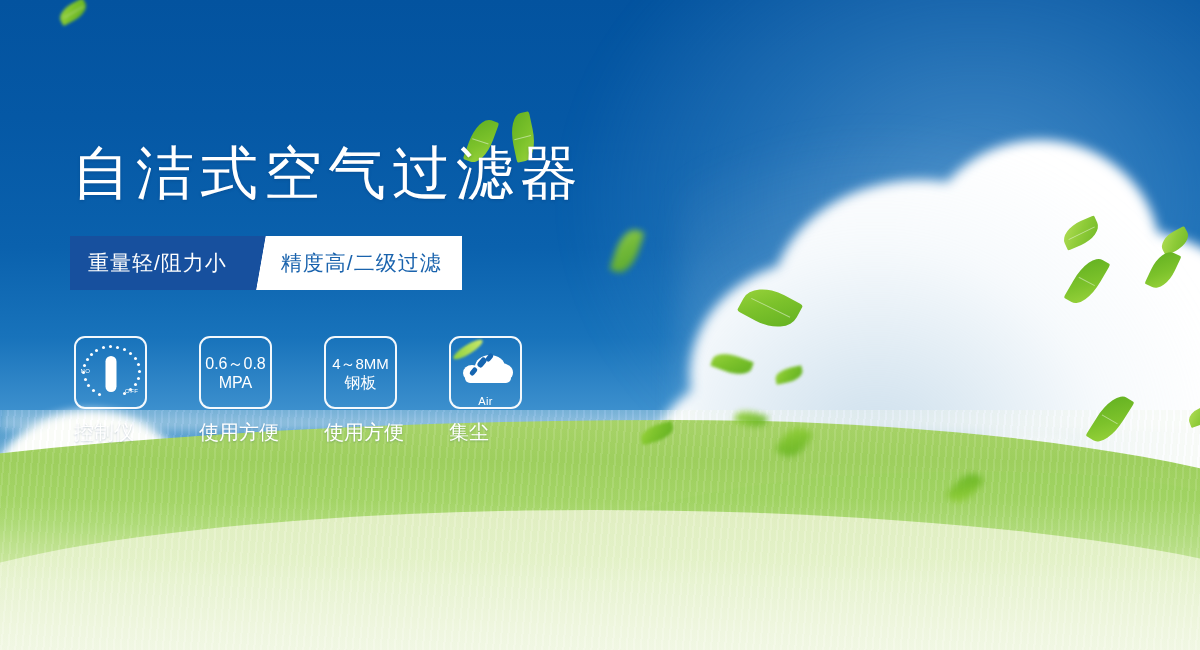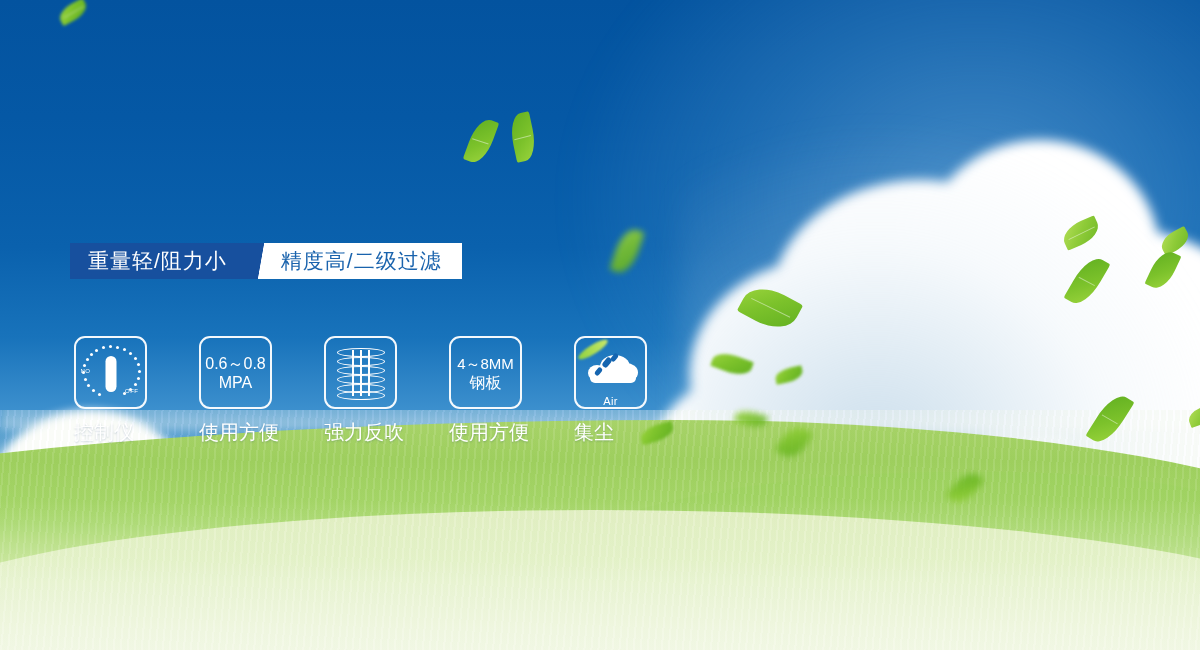--- a/index.html
+++ b/index.html
@@ -125,21 +125,21 @@
 
   
   .title{
     position:absolute;left:72px;top:144px;
     font-size:58px;letter-spacing:6px;line-height:1;
     color:#ffffff;font-weight:400;white-space:nowrap;
     text-shadow:0 1px 3px rgba(0,40,90,.25);
   }
 
   .badges{
-    position:absolute;left:70px;top:243px;height:36px;
+    position:absolute;left:70px;top:236px;height:54px;
     display:flex;align-items:stretch;
   }
   .badge-a{
     background:#17509e;
     color:#ffffff;
     font-size:21px;letter-spacing:1px;
     display:flex;align-items:center;
     padding:0 22px 0 18px;
     white-space:nowrap;
   }
@@ -321,20 +321,21 @@
       <span class="vein"></span>
     </div>
   <div class="leaf pale" style="left:1160px;top:232px;width:30px;height:18px;transform:rotate(-28deg);"></div>
   <div class="leaf" style="left:1152px;top:250px;width:22px;height:40px;transform:rotate(-155deg);"></div>
   <div class="leaf" style="left:1098px;top:392px;width:24px;height:54px;transform:rotate(-148deg);">
       <span class="vein"></span>
     </div>
   <div class="leaf pale" style="left:1188px;top:408px;width:26px;height:16px;transform:rotate(-20deg);"></div>
   <div class="leaf softer" style="left:955px;top:470px;width:20px;height:36px;transform:rotate(-140deg);"></div>
 
+  <div class="title">自洁式空气过滤器</div>
 
   <div class="badges">
     <div class="badge-a">重量轻/阻力小</div>
     <div class="badge-sep"></div>
     <div class="badge-b">精度高/二级过滤</div>
   </div>
 
   <div class="features">
 
     <div class="feature">
@@ -374,36 +375,20 @@
     <div class="feature">
       <div class="fbox">
         <div>
           <div class="ftext">0.6～0.8</div>
           <div class="ftext">MPA</div>
         </div>
       </div>
       <div class="flabel">使用方便</div>
     </div>
 
-    <div class="feature">
-      <div class="fbox">
-        <div class="coil">
-          <span class="stem l"></span>
-            <span class="stem c"></span>
-            <span class="stem r"></span>
-          <span class="ring" style="top:0px"></span>
-          <span class="ring" style="top:9px"></span>
-          <span class="ring" style="top:18px"></span>
-          <span class="ring" style="top:27px"></span>
-          <span class="ring" style="top:36px"></span>
-          <span class="ring" style="top:43px"></span>
-        </div>
-      </div>
-      <div class="flabel">强力反吹</div>
-    </div>
 
     <div class="feature">
       <div class="fbox">
         <div>
           <div class="ftext small">4～8MM</div>
           <div class="ftext">钢板</div>
         </div>
       </div>
       <div class="flabel">使用方便</div>
     </div>

